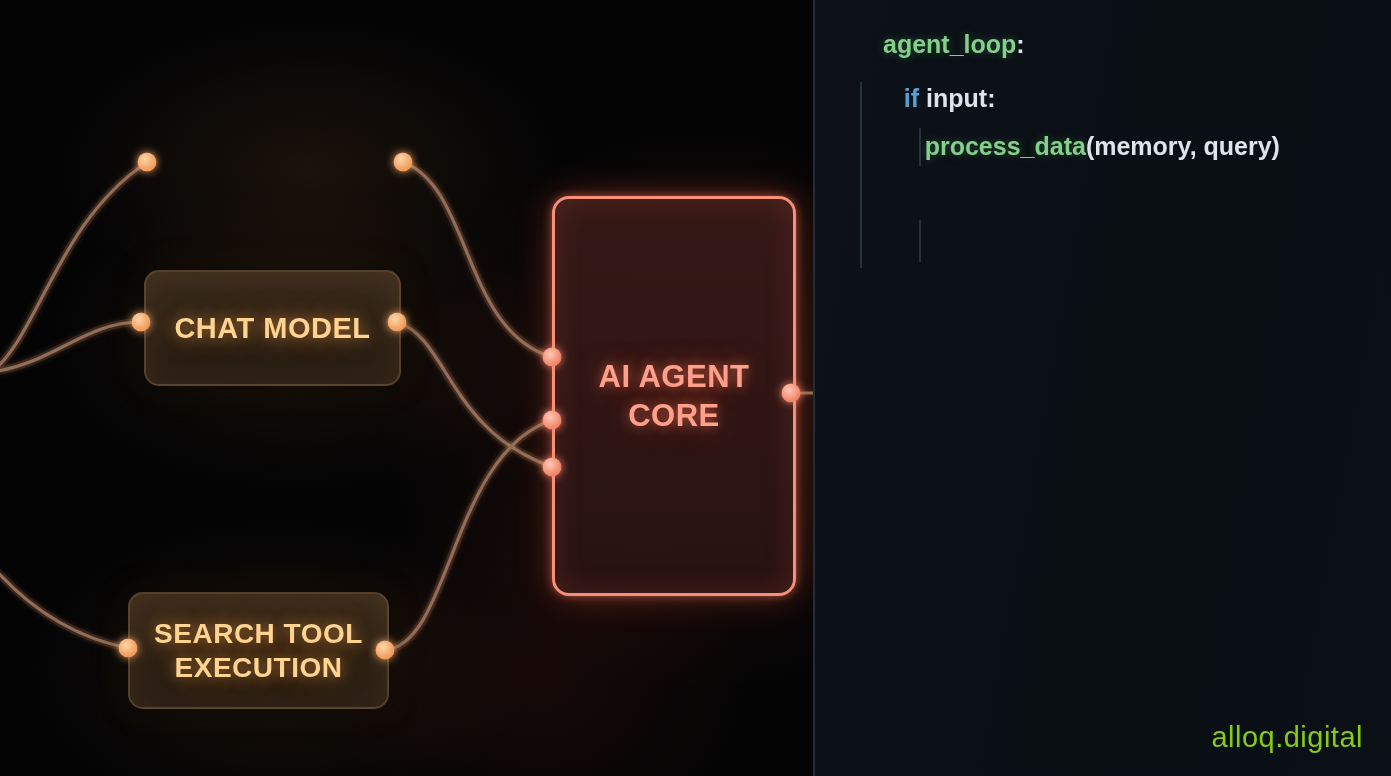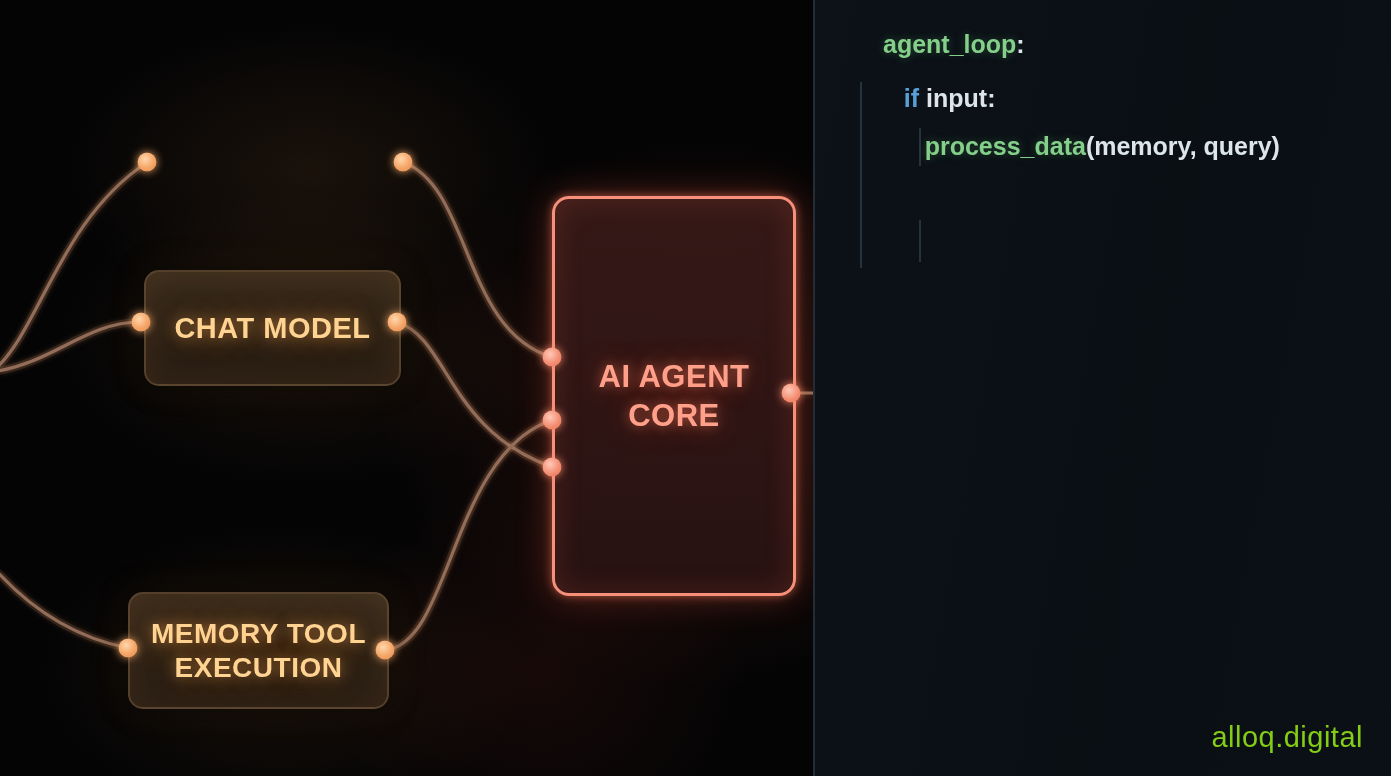--- a/index.html
+++ b/index.html
@@ -98,21 +98,21 @@
     <path d="M 385 650 C 452 644, 450 455, 552 420"></path>
     <path class="under" d="M 128 648 C 82 639, 36 616, -8 566"></path>
     <path d="M 128 648 C 82 639, 36 616, -8 566"></path>
     <path d="M 791 393 L 813 393"></path>
   </svg>
 
   <div class="node node-cm">
     <div class="label">CHAT MODEL</div>
   </div>
   <div class="node node-st">
-    <div class="label">MEMORY TOOL EXECUTION</div>
+    <div class="label">SEARCH TOOL EXECUTION</div>
   </div>
   <div class="node node-core">
     <div class="label">AI AGENT CORE</div>
   </div>
 
   <div class="port" style="left:147px;top:162px"></div>
   <div class="port" style="left:403px;top:162px"></div>
   <div class="port" style="left:141px;top:322px"></div>
   <div class="port" style="left:397px;top:322px"></div>
   <div class="port" style="left:128px;top:648px"></div>

